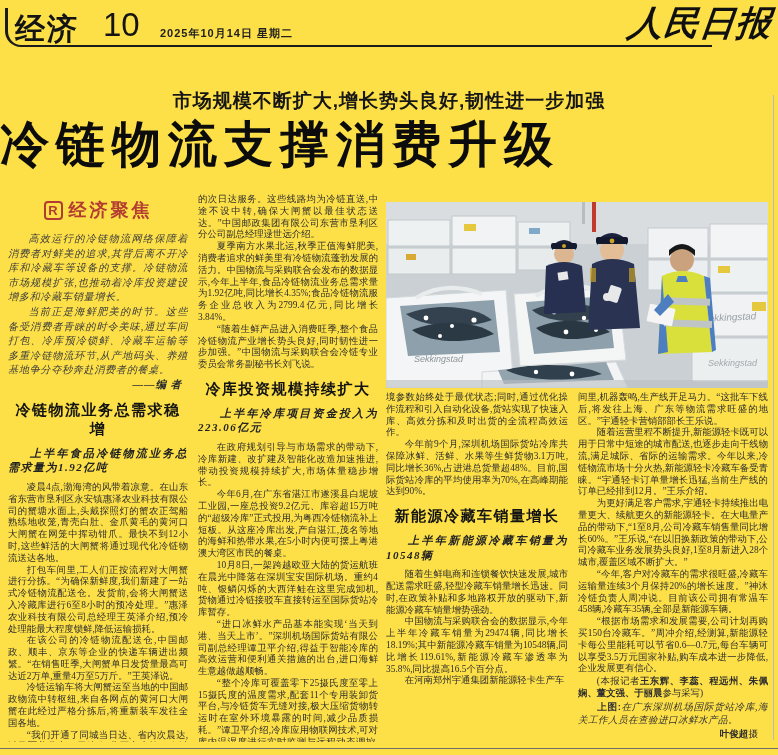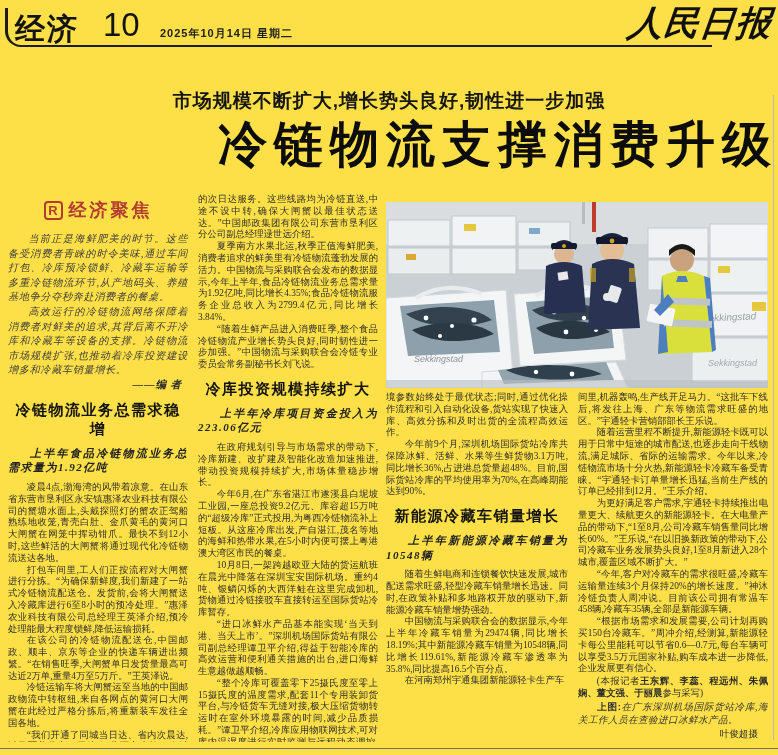--- a/index.html
+++ b/index.html
@@ -32,21 +32,21 @@
     font-style:italic; font-family:"Liberation Serif","DejaVu Serif",serif;
     color:#101010; letter-spacing:1px; transform:skewX(-6deg);
   }
   
   .kicker {
     position:absolute; left:0; top:88px; width:778px; text-align:center;
     font-size:19px; font-weight:700; letter-spacing:1px; color:#161616;
     font-family:"Liberation Sans","DejaVu Sans",sans-serif;
   }
   .headline {
-    position:absolute; left:0; top:112px; width:778px; text-align:right;
+    position:absolute; left:0; top:112px; width:778px; text-align:left;
     font-size:49px; font-weight:900; letter-spacing:7px; color:#0c0c0c;
     font-family:"Liberation Sans","DejaVu Sans",sans-serif;
   }
   .byline {
     position:absolute; left:0; top:176px; width:778px; text-align:center;
     font-size:11px; font-weight:700; color:#222; letter-spacing:2px;
   }
   
   .col { position:absolute; overflow:hidden; }
   .col-1 { left:8px;   top:194px; width:180px; height:548px; }
@@ -99,21 +99,21 @@
   .news-photo svg { display:block; }
   
   .credits { font-size:9.4px; line-height:12px; text-align:justify; text-indent:2em; color:#2d2d2d; }
   .credits b { font-weight:700; }
   .caption {
     font-size:9.6px; line-height:12.4px; text-align:justify; color:#333; text-indent:2em;
     font-style:italic; letter-spacing:0.4px; margin-top:2px;
   }
   .caption b { font-style:normal; font-weight:700; font-family:"Liberation Sans","DejaVu Sans",sans-serif; }
   .photographer { text-align:right; font-size:9.6px; padding-right:10px; margin-top:2px; color:#2d2d2d; }
-  .photographer b { font-weight:400; }
+  .photographer b { font-weight:700; }
   
   .right-rule { position:absolute; left:773px; top:95px; width:1px; height:645px; background:#b9b9b6; }
   .bottom-rule { position:absolute; left:0; top:748px; width:778px; height:0; border-top:1.5px solid #6e6e6c; }
 </style>
 </head>
 <body>
 
 <div class="page">
 
   <div class="header-frame"></div>
@@ -124,22 +124,22 @@
 
   <div class="kicker">市场规模不断扩大,增长势头良好,韧性进一步加强</div>
   <div class="headline">冷链物流支撑消费升级</div>
 
   <div class="col col-1">
     <div class="focus-box">
       <div class="focus-title-row">
         <span class="focus-logo">R</span>
         <span class="focus-title">经济聚焦</span>
       </div>
+      <p class="kai">高效运行的冷链物流网络保障着消费者对鲜美的追求,其背后离不开冷库和冷藏车等设备的支撑。冷链物流市场规模扩张,也推动着冷库投资建设增多和冷藏车销量增长。</p>
       <p class="kai">当前正是海鲜肥美的时节。这些备受消费者青睐的时令美味,通过车间打包、冷库预冷锁鲜、冷藏车运输等多重冷链物流环节,从产地码头、养殖基地争分夺秒奔赴消费者的餐桌。</p>
-      <p class="kai">高效运行的冷链物流网络保障着消费者对鲜美的追求,其背后离不开冷库和冷藏车等设备的支撑。冷链物流市场规模扩张,也推动着冷库投资建设增多和冷藏车销量增长。</p>
       <div class="editor-sign">——编  者</div>
     </div>
     <h2 class="sec-heading">冷链物流业务总需求稳增</h2>
     <p class="sec-subhead">上半年食品冷链物流业务总需求量为1.92亿吨</p>
     <p class="body">凌晨4点,渤海湾的风带着凉意。在山东省东营市垦利区永安镇惠泽农业科技有限公司的蟹塘水面上,头戴探照灯的蟹农正驾船熟练地收笼,青壳白肚、金爪黄毛的黄河口大闸蟹在网笼中挥动钳爪。最快不到12小时,这些鲜活的大闸蟹将通过现代化冷链物流送达各地。</p>
     <p class="body">打包车间里,工人们正按流程对大闸蟹进行分拣。“为确保新鲜度,我们新建了一站式冷链物流配送仓。发货前,会将大闸蟹送入冷藏库进行6至8小时的预冷处理。”惠泽农业科技有限公司总经理王英泽介绍,预冷处理能最大程度锁鲜,降低运输损耗。</p>
     <p class="body">在该公司的冷链物流配送仓,中国邮政、顺丰、京东等企业的快递车辆进出频繁。“在销售旺季,大闸蟹单日发货量最高可达近2万单,重量4万至5万斤。”王英泽说。</p>
     <p class="body">冷链运输车将大闸蟹运至当地的中国邮政物流中转枢纽,来自各网点的黄河口大闸蟹在此经过严格分拣后,将重新装车发往全国各地。</p>
     <p class="body">“我们开通了同城当日达、省内次晨达,以及覆盖北京、天津,河北石家庄等45个城市</p>
   </div>

